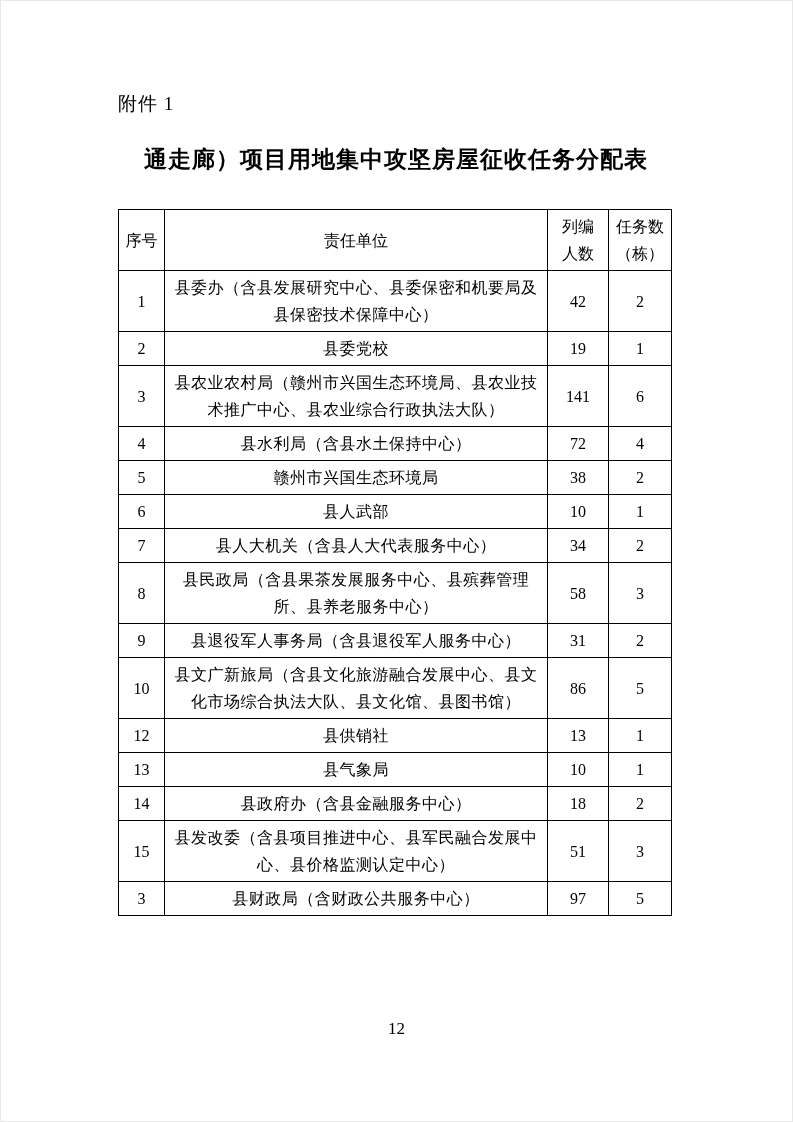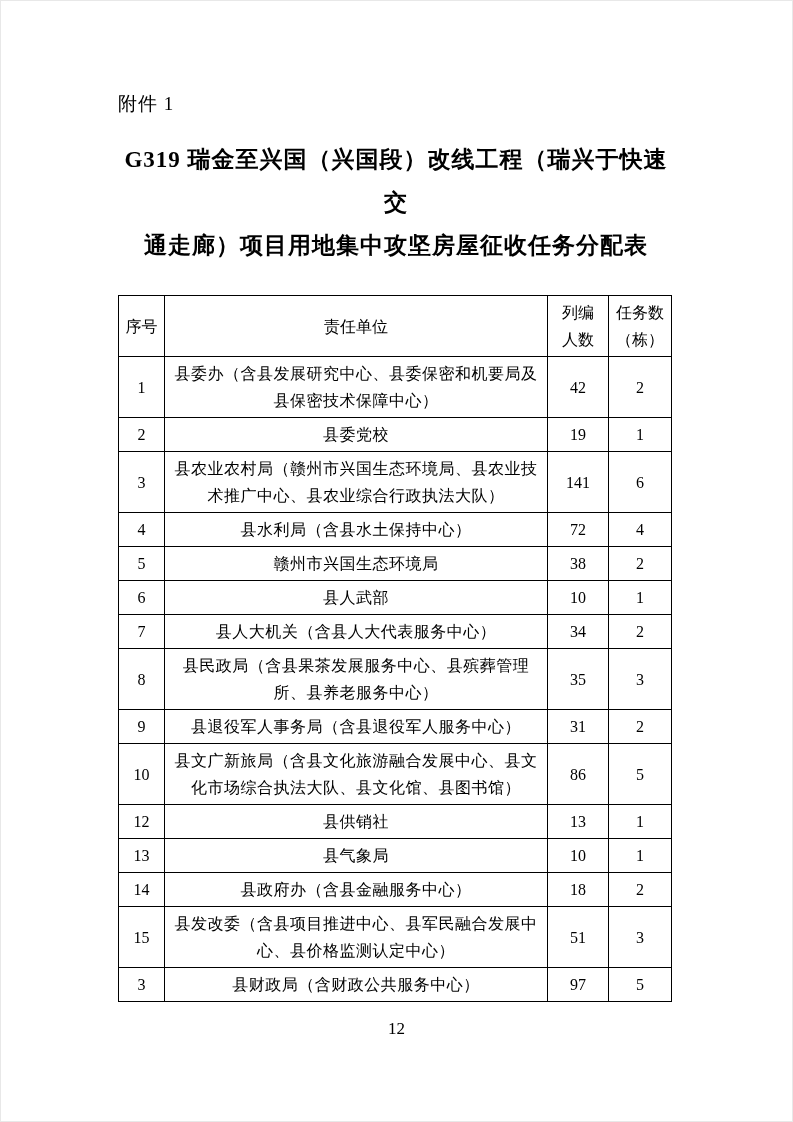--- a/index.html
+++ b/index.html
@@ -73,21 +73,20 @@
     font-size: 17px;
   }
 </style>
 </head>
 <body>
 
 <div class="page-inner">
   <div class="attachment-label">附件 1</div>
 
   <div class="doc-title">
-    <div>G319 瑞金至兴国（兴国段）改线工程（瑞兴于快速交</div>
     <div>通走廊）项目用地集中攻坚房屋征收任务分配表</div>
   </div>
 
   <table class="alloc-table">
     <colgroup>
       <col class="c-no">
         <col class="c-unit">
         <col class="c-people">
         <col class="c-tasks">
     </colgroup>
@@ -140,21 +139,21 @@
       </tr>
       <tr>
         <td class="num">7</td>
         <td class="unit">县人大机关（含县人大代表服务中心）</td>
         <td class="num">34</td>
         <td class="num">2</td>
       </tr>
       <tr>
         <td class="num">8</td>
         <td class="unit">县民政局（含县果茶发展服务中心、县殡葬管理所、县养老服务中心）</td>
-        <td class="num">35</td>
+        <td class="num">58</td>
         <td class="num">3</td>
       </tr>
       <tr>
         <td class="num">9</td>
         <td class="unit">县退役军人事务局（含县退役军人服务中心）</td>
         <td class="num">31</td>
         <td class="num">2</td>
       </tr>
       <tr>
         <td class="num">10</td>

